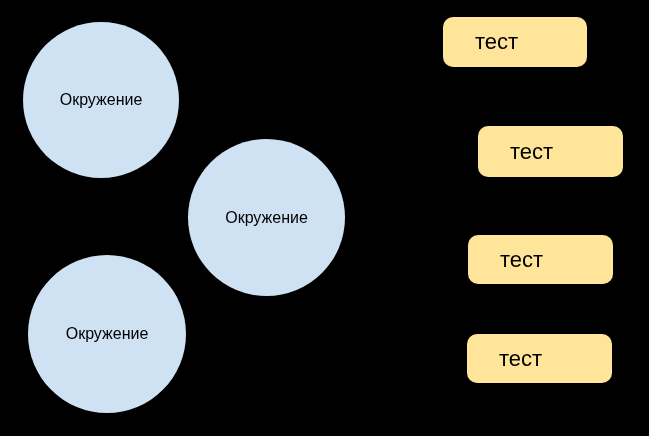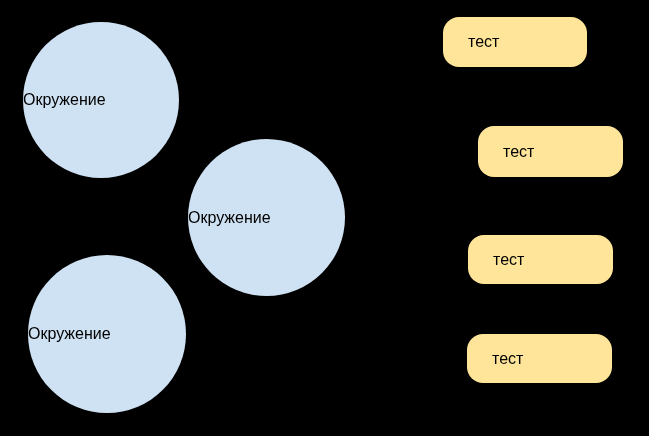--- a/index.html
+++ b/index.html
@@ -14,39 +14,39 @@
     background: var(--background, #000000);
     overflow: hidden;
     font-family: "Liberation Sans", sans-serif;
   }
   .circle {
     position: absolute;
     border-radius: 50%;
     background: var(--circle-fill, #cfe2f3);
     display: flex;
     align-items: center;
-    justify-content: flex-start;
+    justify-content: center;
     color: var(--text, #000000);
     font-size: 16px;
     line-height: 1;
     text-align: center;
   }
   .c1 { left: 23px;  top: 22px;  width: 156px; height: 156px; }
   .c2 { left: 188px; top: 139px; width: 157px; height: 157px; }
   .c3 { left: 28px;  top: 255px; width: 158px; height: 158px; }
   .rect {
     position: absolute;
-    border-radius: 16px;
+    border-radius: 10px;
     background: var(--rect-fill, #ffe599);
     display: flex;
     align-items: center;
     box-sizing: border-box;
-    padding-left: 25px;
+    padding-left: 32px;
     color: var(--text, #000000);
-    font-size: 16px;
+    font-size: 22px;
     line-height: 1;
   }
   .r1 { left: 443px; top: 17px;  width: 144px; height: 50px; }
   .r2 { left: 478px; top: 126px; width: 145px; height: 51px; }
   .r3 { left: 468px; top: 235px; width: 145px; height: 49px; }
   .r4 { left: 467px; top: 334px; width: 145px; height: 49px; }
 </style>
 </head>
 <body>
 

